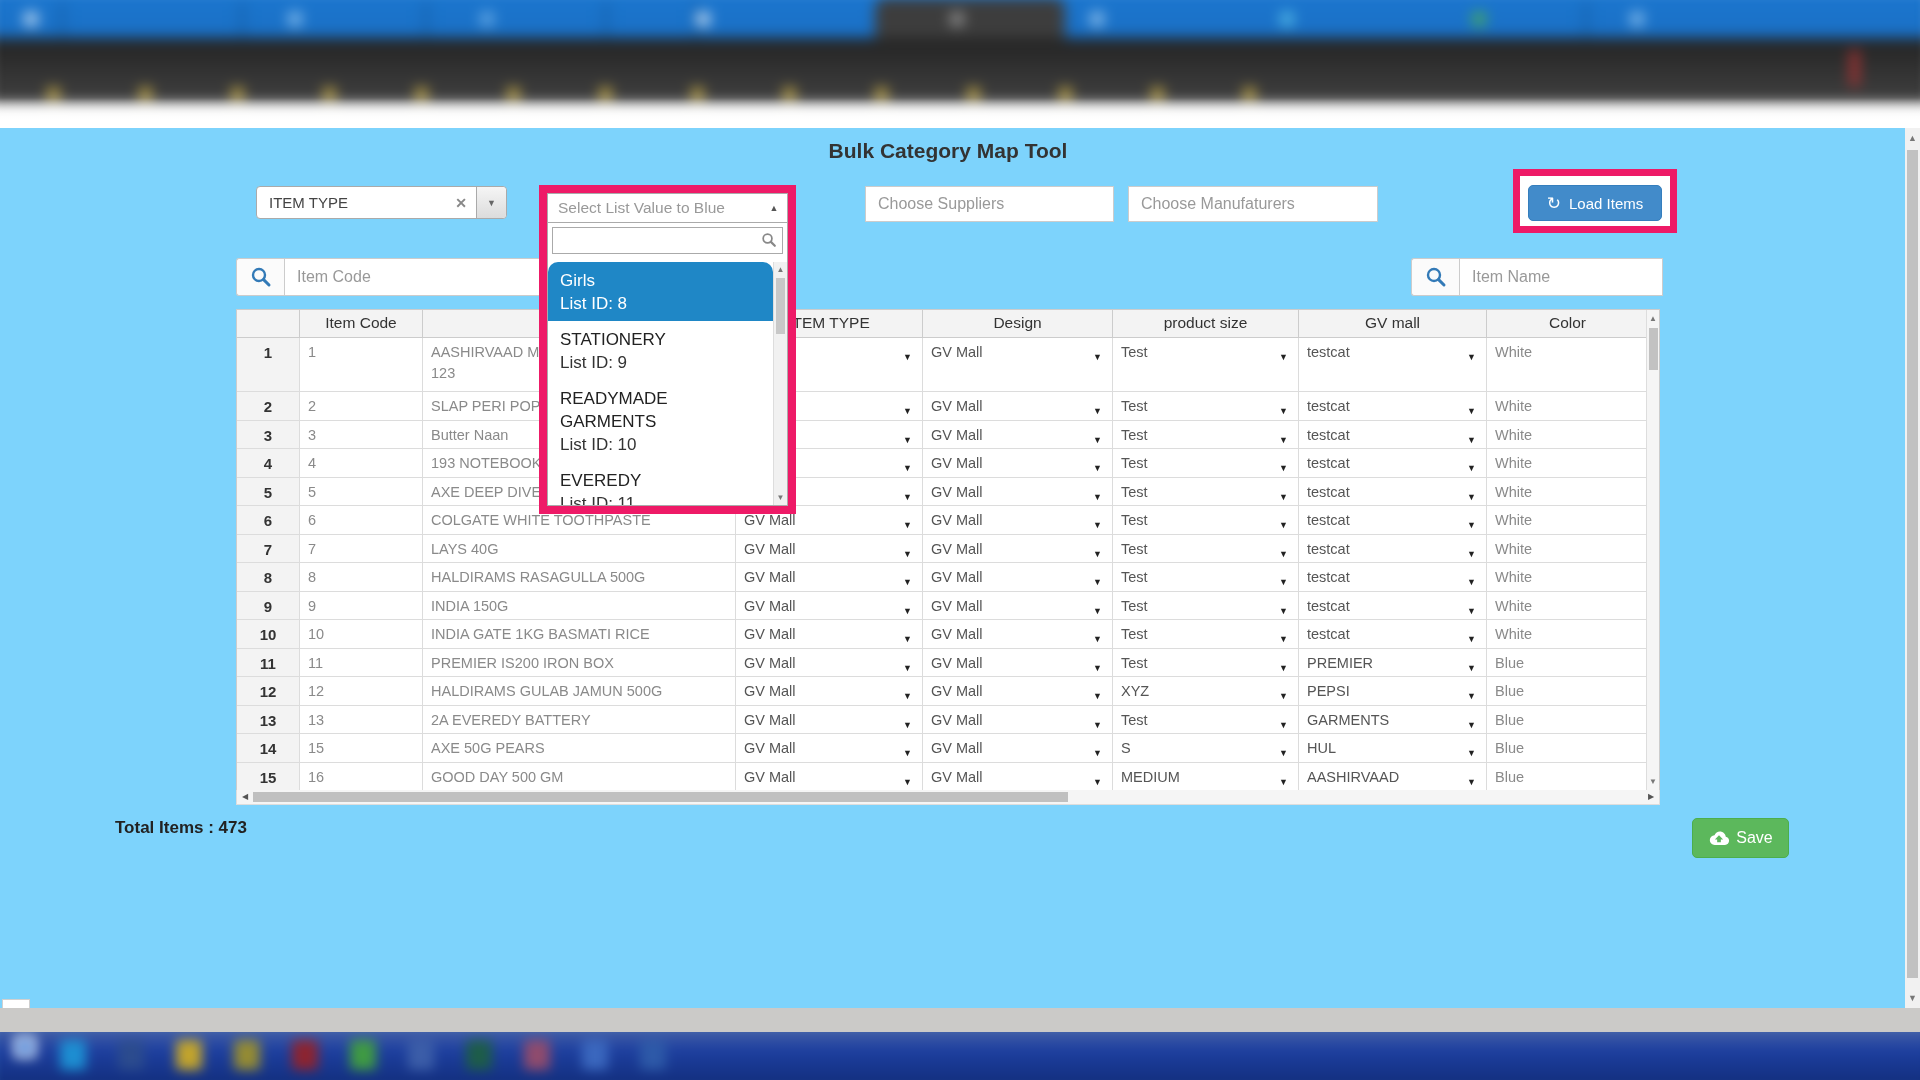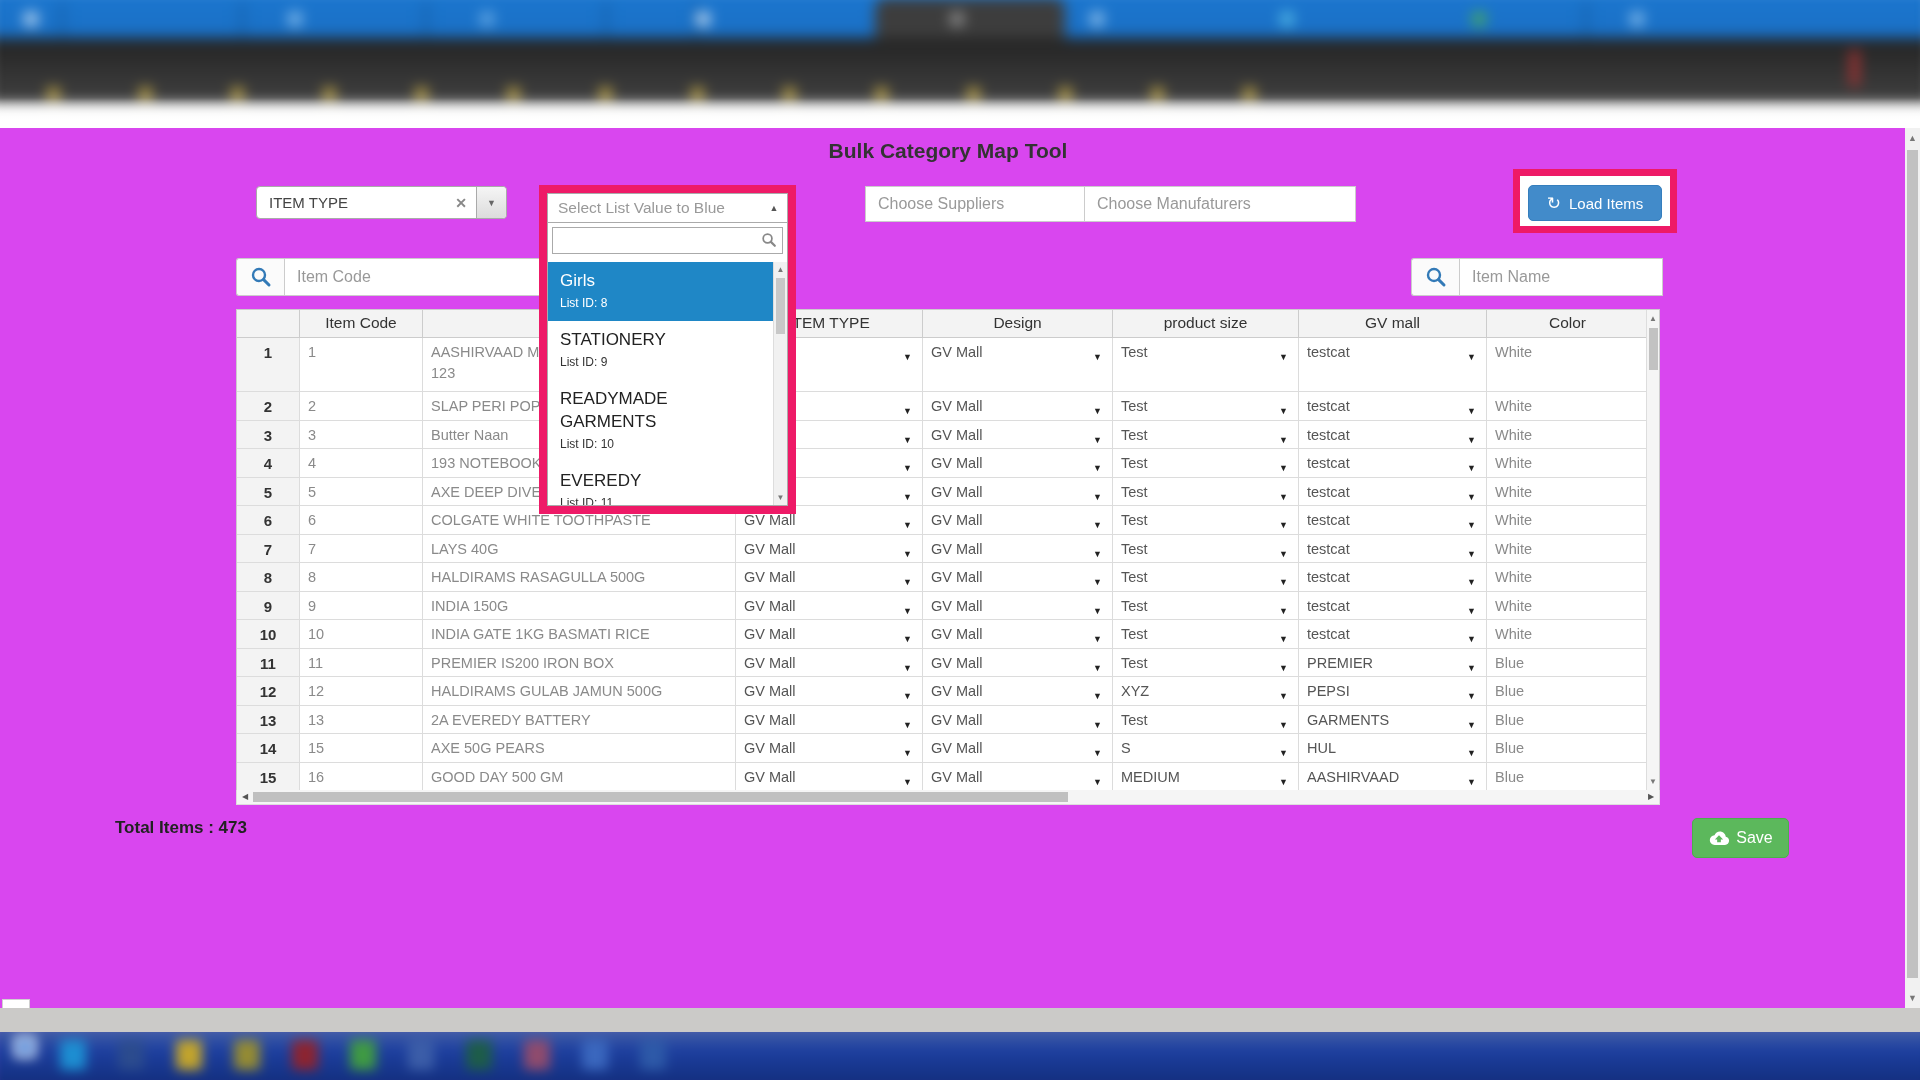--- a/index.html
+++ b/index.html
@@ -1,18 +1,18 @@
 <!DOCTYPE html>
 <html><head>
 <meta charset="utf-8">
 <style>
   * { box-sizing: border-box; margin: 0; padding: 0; }
   html,body { width:1920px; height:1080px; overflow:hidden; }
   body { font-family: "Liberation Sans", sans-serif; background:#fff; }
-  .screen { position:relative; width:1920px; height:1080px; background:#d946ef; overflow:hidden; }
+  .screen { position:relative; width:1920px; height:1080px; background:#7dd3fc; overflow:hidden; }
 
   
   .chrome { position:absolute; left:0; top:0; width:1920px; height:128px; overflow:hidden; background:#fff; }
   .blurwrap { position:absolute; left:-12px; top:-12px; width:1944px; height:130px; filter:blur(7px); }
   .tabs-band { position:absolute; left:0; top:0; width:1944px; height:52px; background:linear-gradient(#1b77d0,#1a6fc4); }
   .tab-sep { position:absolute; top:14px; width:4px; height:38px; background:#135ea8; }
   .active-tab { position:absolute; left:887px; top:10px; width:190px; height:44px; background:#3d3d3d; border-radius:10px 10px 0 0; }
   .fav { position:absolute; top:24px; width:14px; height:14px; border-radius:50%; }
   .toolbar-band { position:absolute; left:0; top:50px; width:1944px; height:66px; background:linear-gradient(#232323,#414141); }
   .bm { position:absolute; top:100px; width:11px; height:12px; background:#d6b84a; border-radius:2px; }
@@ -29,21 +29,21 @@
                       border:1px solid #aaa; border-radius:4px; background:#fff; display:flex; align-items:center; }
   .item-type-select .val { flex:1; padding-left:12px; font-size:15px; color:#444; }
   .item-type-select .clear { width:30px; text-align:center; color:#888; font-size:14px; font-weight:700; cursor:pointer; }
   .item-type-select .arrow-box { width:30px; height:100%; border-left:1px solid #aaa; border-radius:0 4px 4px 0;
                       background:linear-gradient(#f5f5f5,#dcdcdc); display:flex; align-items:center; justify-content:center;
                       color:#666; font-size:9px; }
   .txt-input { position:absolute; height:36px; border:1px solid #ccc; background:#fff; padding:0 12px;
                font-size:16px; color:#444; font-family:"Liberation Sans",sans-serif; }
   .txt-input::placeholder { color:#999; opacity:1; }
   #suppliers { left:865px; top:186px; width:249px; }
-  #manufacturers { left:1084px; top:186px; width:272px; }
+  #manufacturers { left:1128px; top:186px; width:250px; }
 
   .load-highlight { position:absolute; left:1513px; top:169px; width:164px; height:64px;
                     border:7px solid var(--pink); background:#fff; padding:9px 8px; }
   .btn-load { width:100%; height:36px; background:#428bca; border:1px solid #357ebd; border-radius:5px;
               color:#fff; font-size:15px; display:flex; align-items:center; justify-content:center; gap:8px; cursor:pointer;
               font-family:"Liberation Sans",sans-serif; }
   .btn-load .ric { font-size:17px; line-height:17px; }
 
   
   .search-group { position:absolute; top:258px; height:38px; display:flex; }
@@ -97,24 +97,24 @@
   .dd-highlight { position:absolute; left:539px; top:185px; width:257px; height:329px;
                   border:8px solid var(--pink); background:#fff; z-index:30; }
   .dd-header { height:30px; border:1px solid #aaa; background:#fff; display:flex; align-items:center; }
   .dd-header .lbl { flex:1; padding-left:10px; font-size:15.5px; color:#999; white-space:nowrap; overflow:hidden; }
   .dd-header .caret { width:26px; text-align:center; color:#555; font-size:9px; }
   .dd-panel { position:absolute; left:0; top:30px; right:0; bottom:0; border:1px solid #aaa; border-top:none; background:#fff; }
   .dd-search { position:relative; margin:4px; }
   .dd-search input { width:100%; height:27px; border:1px solid #aaa; padding:0 26px 0 8px; font-size:14px;
                      font-family:"Liberation Sans",sans-serif; }
   .dd-search svg { position:absolute; right:6px; top:5px; }
-  .dd-list { position:absolute; left:0; top:39px; right:14px; bottom:0; overflow:hidden; }
+  .dd-list { position:absolute; left:0; top:39px; right:14px; bottom:0; overflow:hidden;border-radius:10px; }
   .dd-opt { padding:7px 10px 8px 12px; }
   .dd-opt .nm { font-size:17px; color:#222; line-height:23px; }
-  .dd-opt .lid { font-size:12px; color:#333; line-height:19px; padding-top:2px; }
+  .dd-opt .lid { font-size:17px; color:#333; line-height:19px; padding-top:2px; }
   .dd-opt.sel { background:#1f87c6; }
   .dd-opt.sel .nm, .dd-opt.sel .lid { color:#fff; }
   .dd-scroll { position:absolute; right:0; top:39px; bottom:0; width:14px; background:#f1f1f1; border-left:1px solid #ddd; }
   .dd-scroll .up,.dd-scroll .down { position:absolute; left:0; width:100%; height:13px; color:#777; font-size:8px;
              text-align:center; line-height:13px; }
   .dd-scroll .up { top:1px; } .dd-scroll .down { bottom:1px; }
   .dd-scroll .thumb { position:absolute; left:2px; top:16px; width:9px; height:56px; background:#c8c8c8; }
 
   
   .page-scroll { position:absolute; right:0; top:128px; width:15px; height:880px; background:#f1f1f1; }

